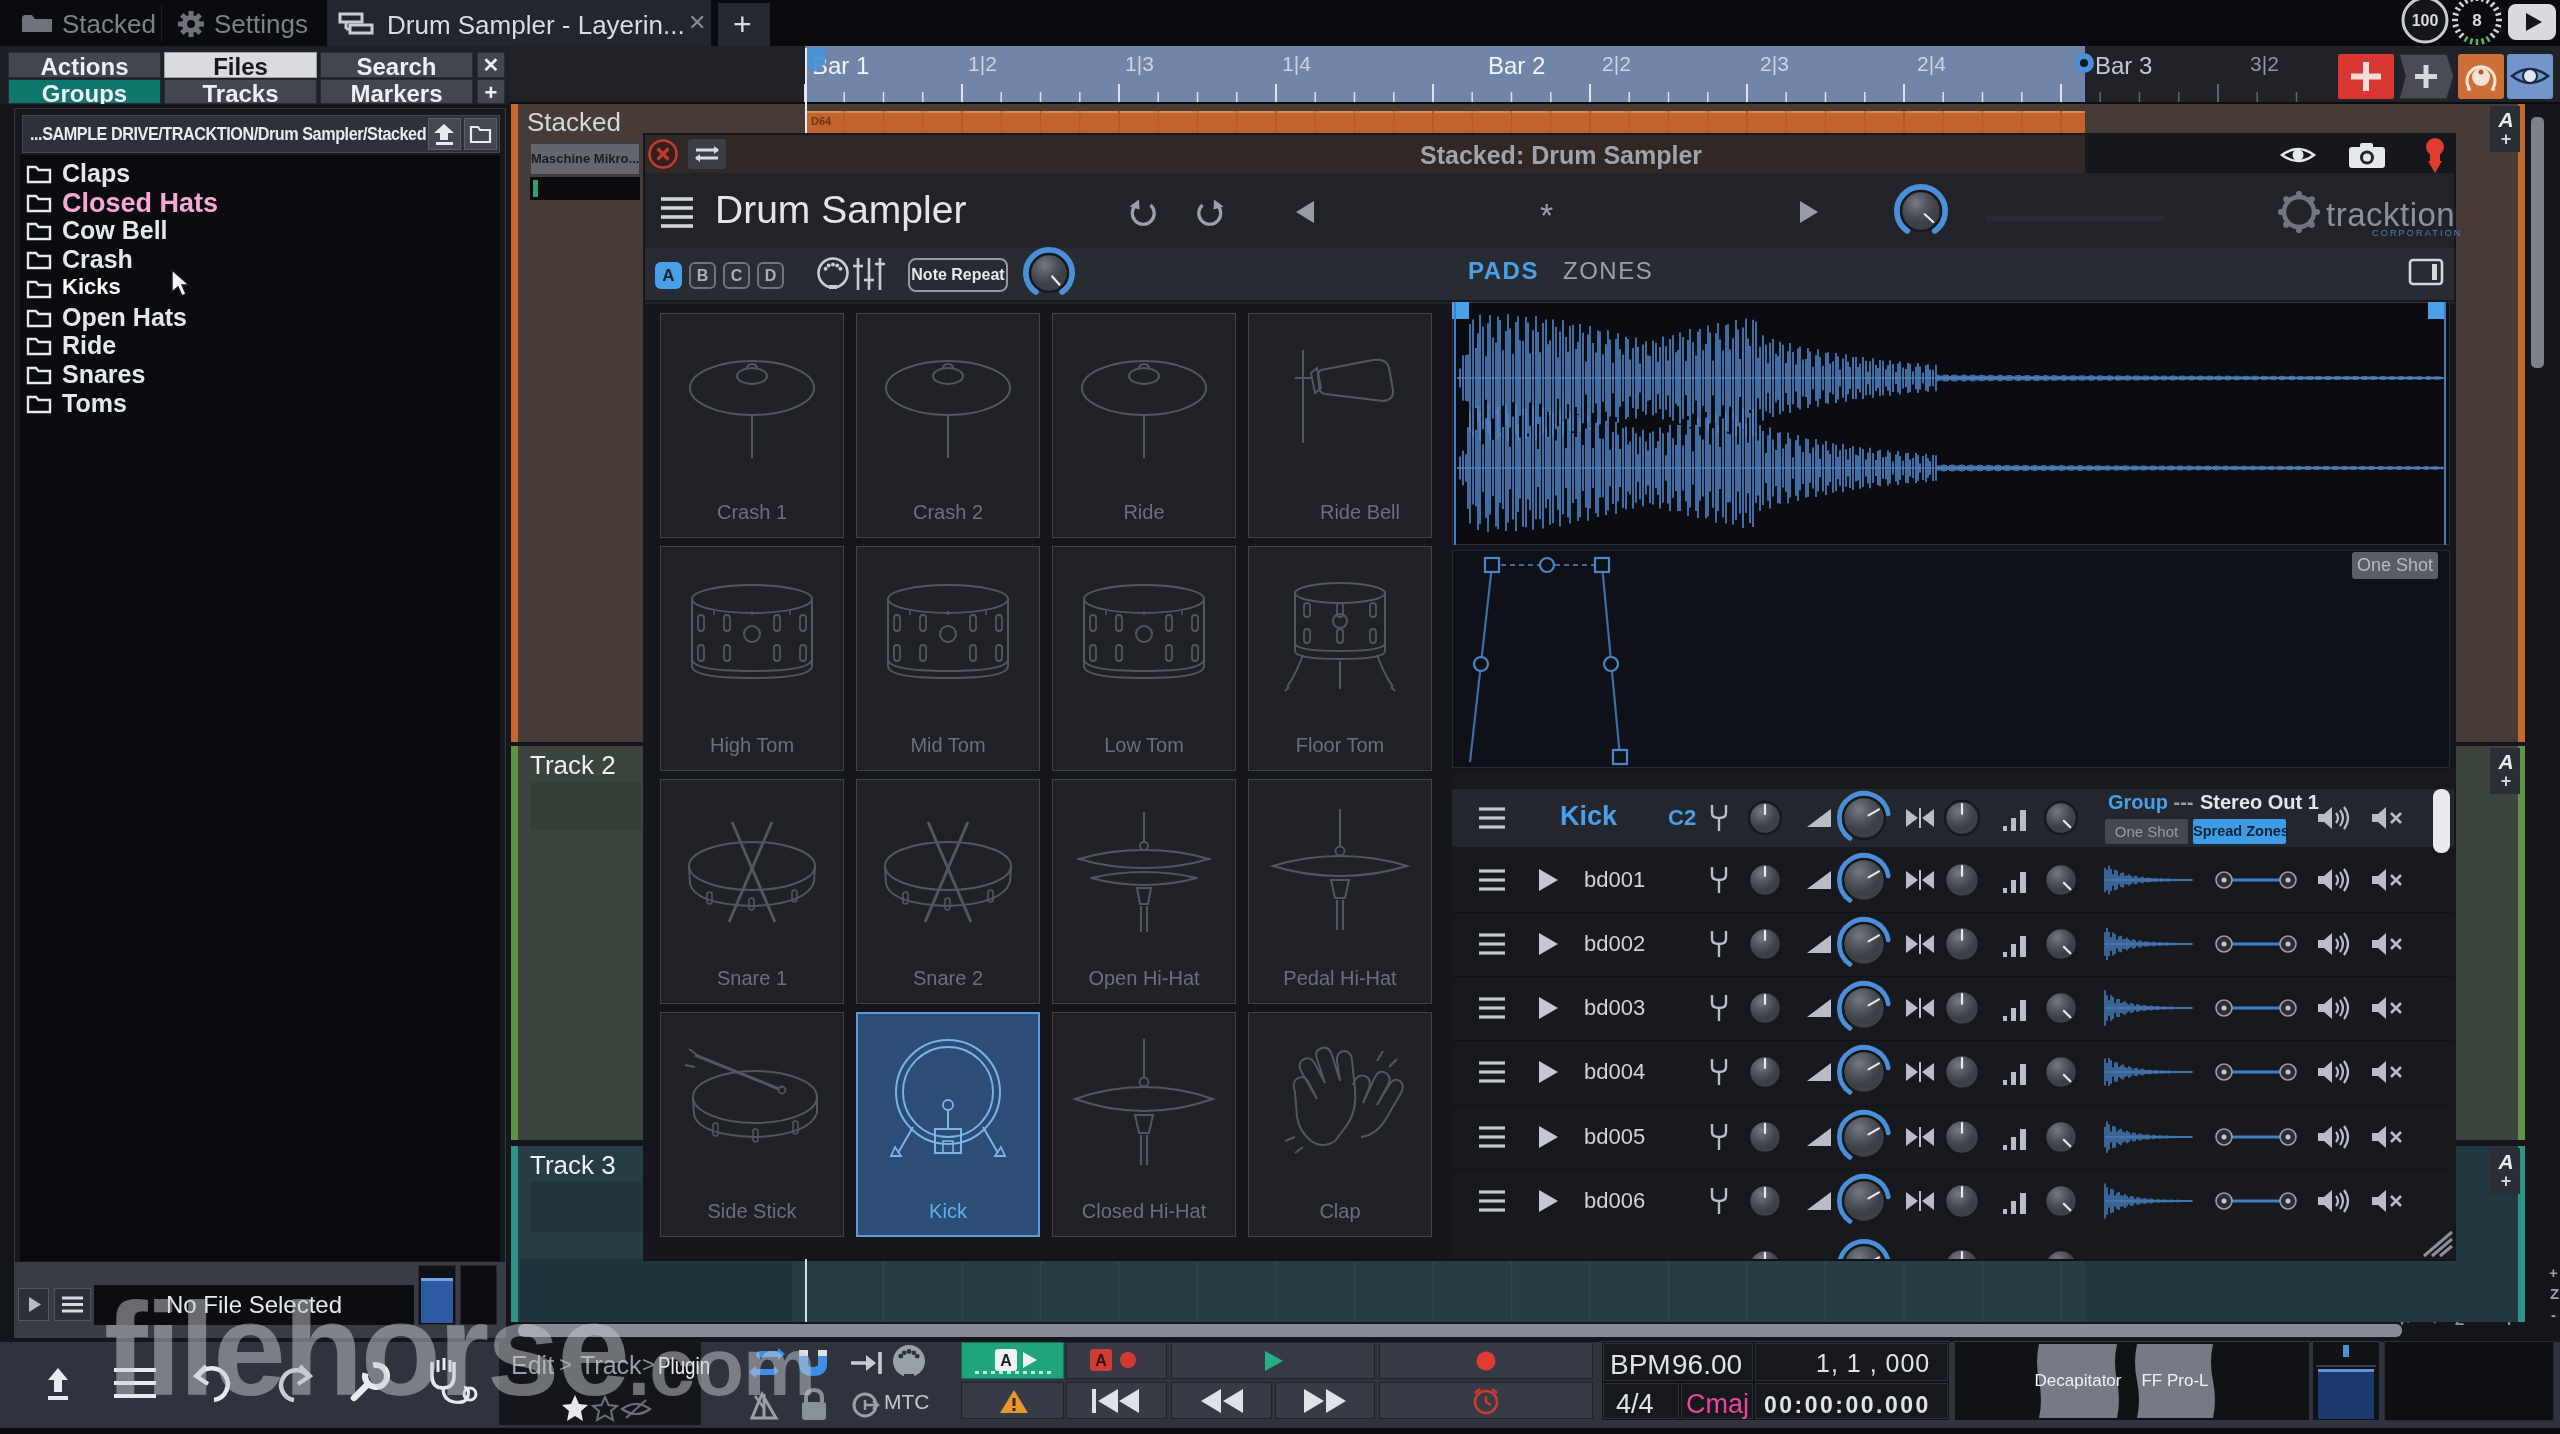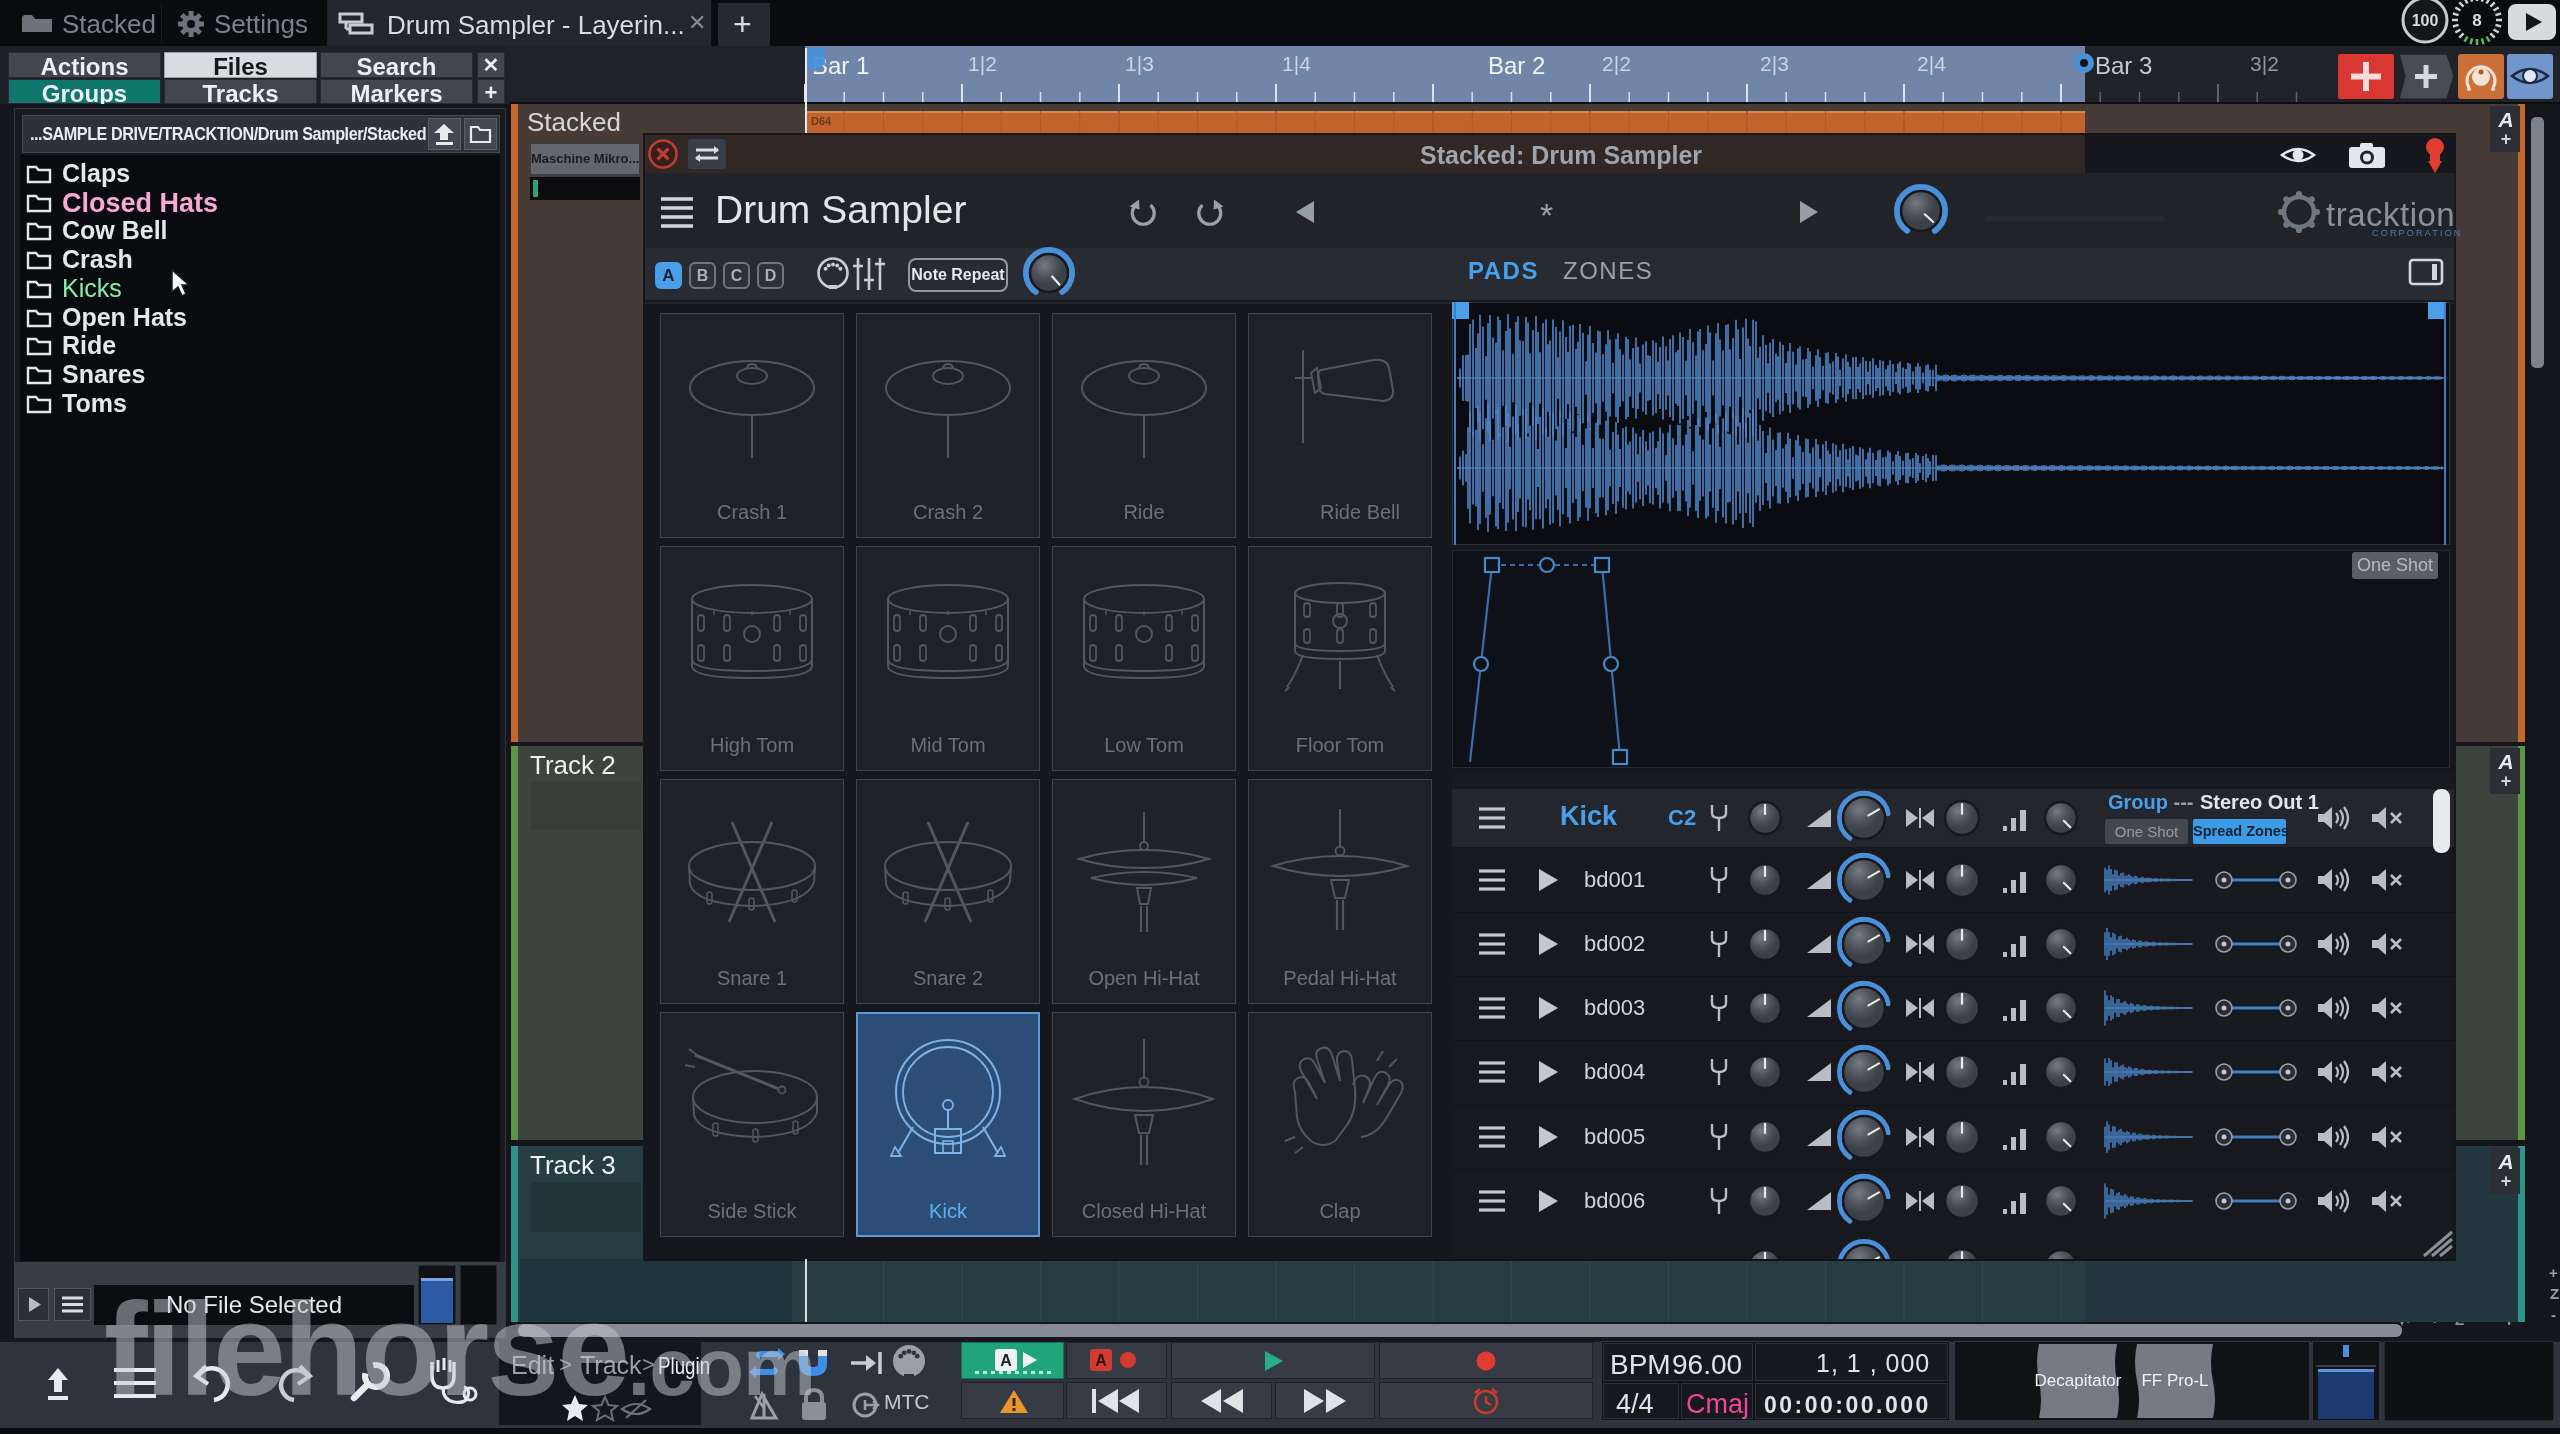--- a/index.html
+++ b/index.html
@@ -291,21 +291,21 @@
     <path d="M2 19 L2 4 L10 4 L12.5 7 L24 7 L24 19 Z" fill="none" stroke="#e4e7eb" stroke-width="2.4"></path>
   </svg>
 <div style="left:62px;top:216.39999999999998px;font-size:25px;color:#e4e7eb;font-weight:700;white-space:nowrap;">Cow Bell</div>
 <svg style="left:26px;top:249.09999999999997px" width="28" height="22">
     <path d="M2 19 L2 4 L10 4 L12.5 7 L24 7 L24 19 Z" fill="none" stroke="#e4e7eb" stroke-width="2.4"></path>
   </svg>
 <div style="left:62px;top:245.09999999999997px;font-size:25px;color:#e4e7eb;font-weight:700;white-space:nowrap;">Crash</div>
 <svg style="left:26px;top:277.79999999999995px" width="28" height="22">
     <path d="M2 19 L2 4 L10 4 L12.5 7 L24 7 L24 19 Z" fill="none" stroke="#e4e7eb" stroke-width="2.4"></path>
   </svg>
-<div style="left:62px;top:273.79999999999995px;font-size:25px;color:#86efac;font-weight:400;white-space:nowrap;">Kicks</div>
+<div style="left:62px;top:273.79999999999995px;font-size:22px;color:#ffffff;font-weight:700;white-space:nowrap;">Kicks</div>
 <svg style="left:26px;top:306.49999999999994px" width="28" height="22">
     <path d="M2 19 L2 4 L10 4 L12.5 7 L24 7 L24 19 Z" fill="none" stroke="#e4e7eb" stroke-width="2.4"></path>
   </svg>
 <div style="left:62px;top:302.49999999999994px;font-size:25px;color:#e4e7eb;font-weight:700;white-space:nowrap;">Open Hats</div>
 <svg style="left:26px;top:335.19999999999993px" width="28" height="22">
     <path d="M2 19 L2 4 L10 4 L12.5 7 L24 7 L24 19 Z" fill="none" stroke="#e4e7eb" stroke-width="2.4"></path>
   </svg>
 <div style="left:62px;top:331.19999999999993px;font-size:25px;color:#e4e7eb;font-weight:700;white-space:nowrap;">Ride</div>
 <svg style="left:26px;top:363.8999999999999px" width="28" height="22">
     <path d="M2 19 L2 4 L10 4 L12.5 7 L24 7 L24 19 Z" fill="none" stroke="#e4e7eb" stroke-width="2.4"></path>

